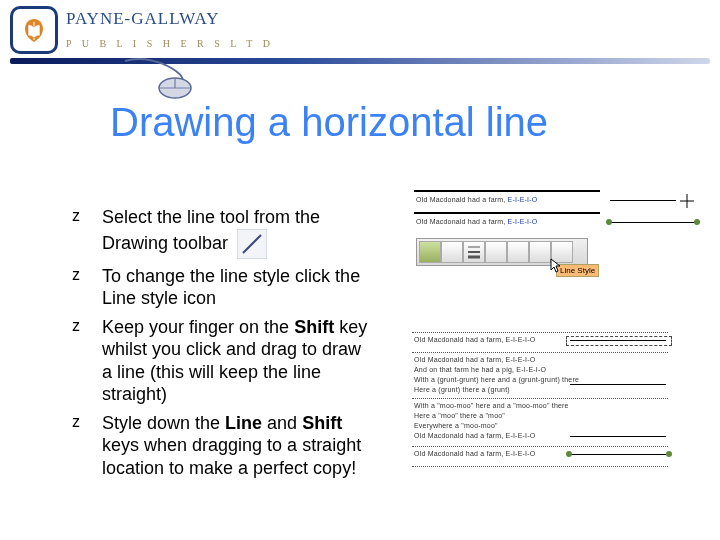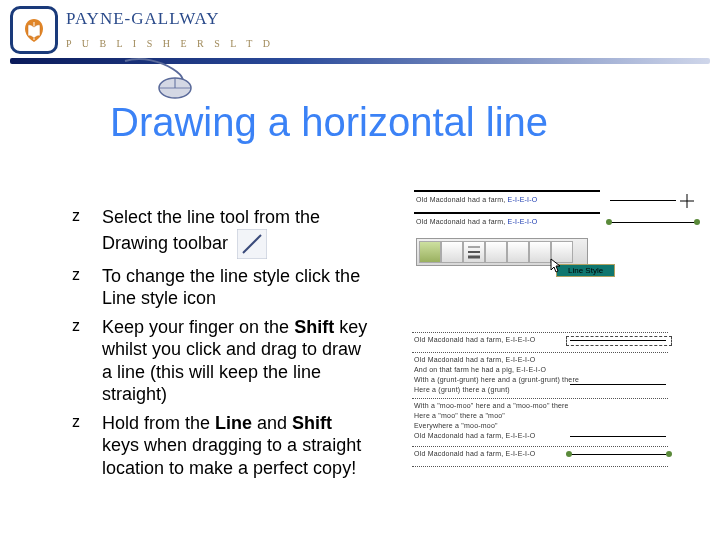--- a/index.html
+++ b/index.html
@@ -169,24 +169,24 @@
   .tb-btn {
     position: absolute;
     top: 2px;
     width: 20px;
     height: 20px;
     border: 1px solid #aaa;
     background: linear-gradient(#fff,#ddd);
   }
   .popup {
     position: absolute;
-    background: #0f766e;
+    background: #fdba74;
     border: 1px solid #b0a060;
     font-size: 8px;
-    padding: 1px 11px;
+    padding: 1px 3px;
   }
   .cursor {
     position: absolute;
   }
   .marquee {
     position: absolute;
     border: 1px dashed #444;
     background: transparent;
   }
 </style>
@@ -233,21 +233,21 @@
           </svg>
         </span>
       </li>
       <li>
         <span>To change the line style click the Line style icon</span>
       </li>
       <li>
         <span>Keep your finger on the </span><b>Shift</b><span> key whilst you click and drag to draw a line (this will keep the line straight)</span>
       </li>
       <li>
-        <span>Hold from the </span><b>Line</b><span> and </span><b>Shift</b><span> keys when dragging to a straight location to make a perfect copy!</span>
+        <span>Style down the </span><b>Line</b><span> and </span><b>Shift</b><span> keys when dragging to a straight location to make a perfect copy!</span>
       </li>
     </ul>
   </div>
 
   <div class="rimg top">
     <div class="hr-line" style="left:4px; top:4px; width:186px; border-top-width:2px;"></div>
     <span class="fake-text" style="left:6px; top:10px;">
       <span>Old Macdonald had a farm, </span><span class="eieio">E-I-E-I-O</span>
     </span>
 

